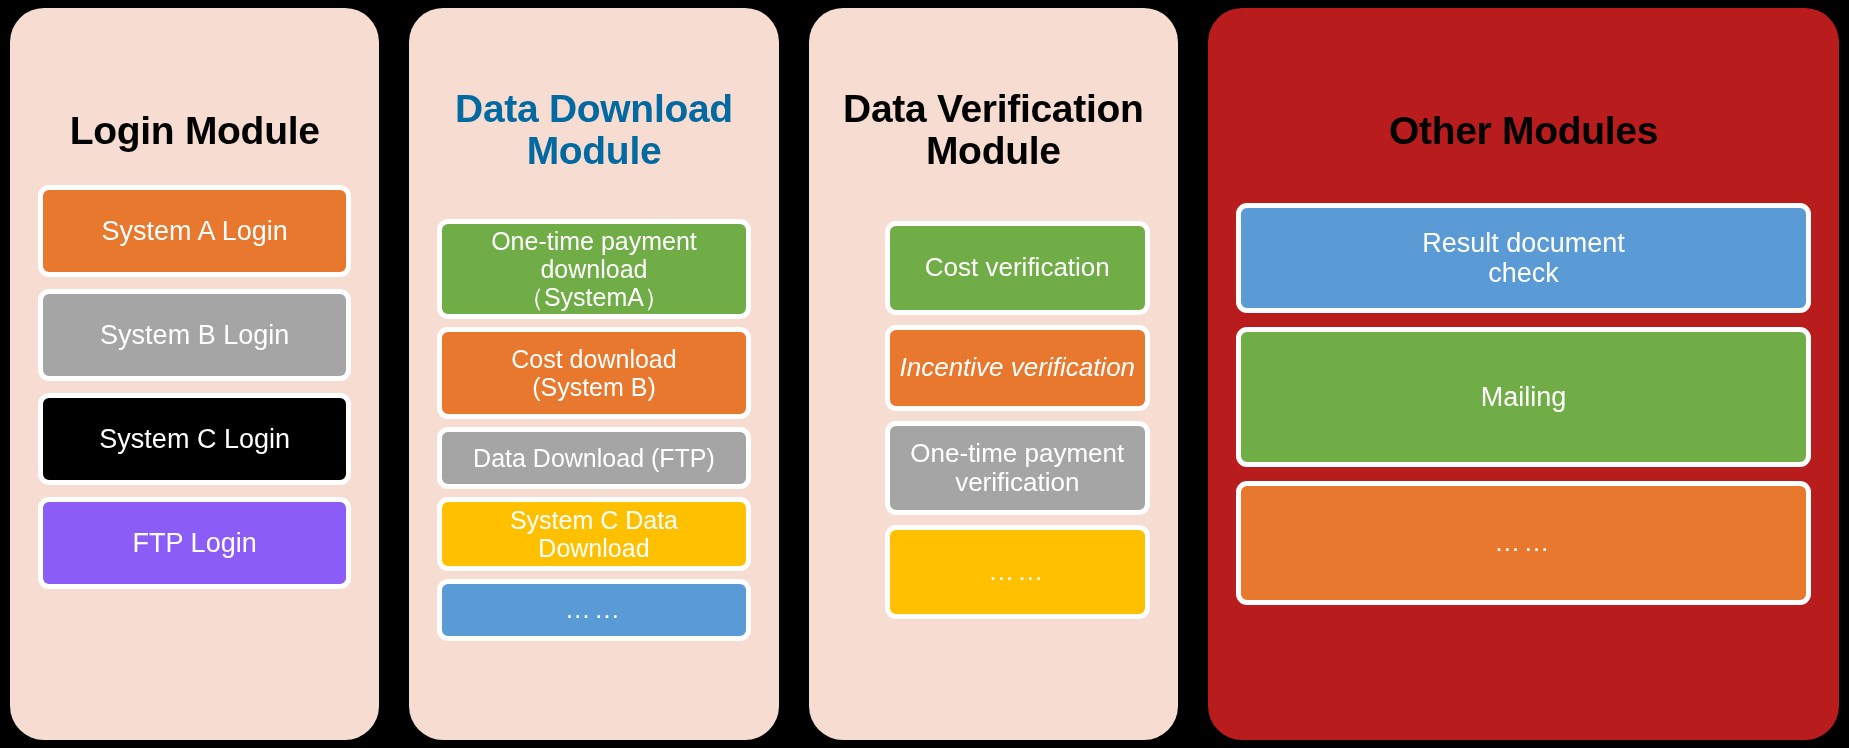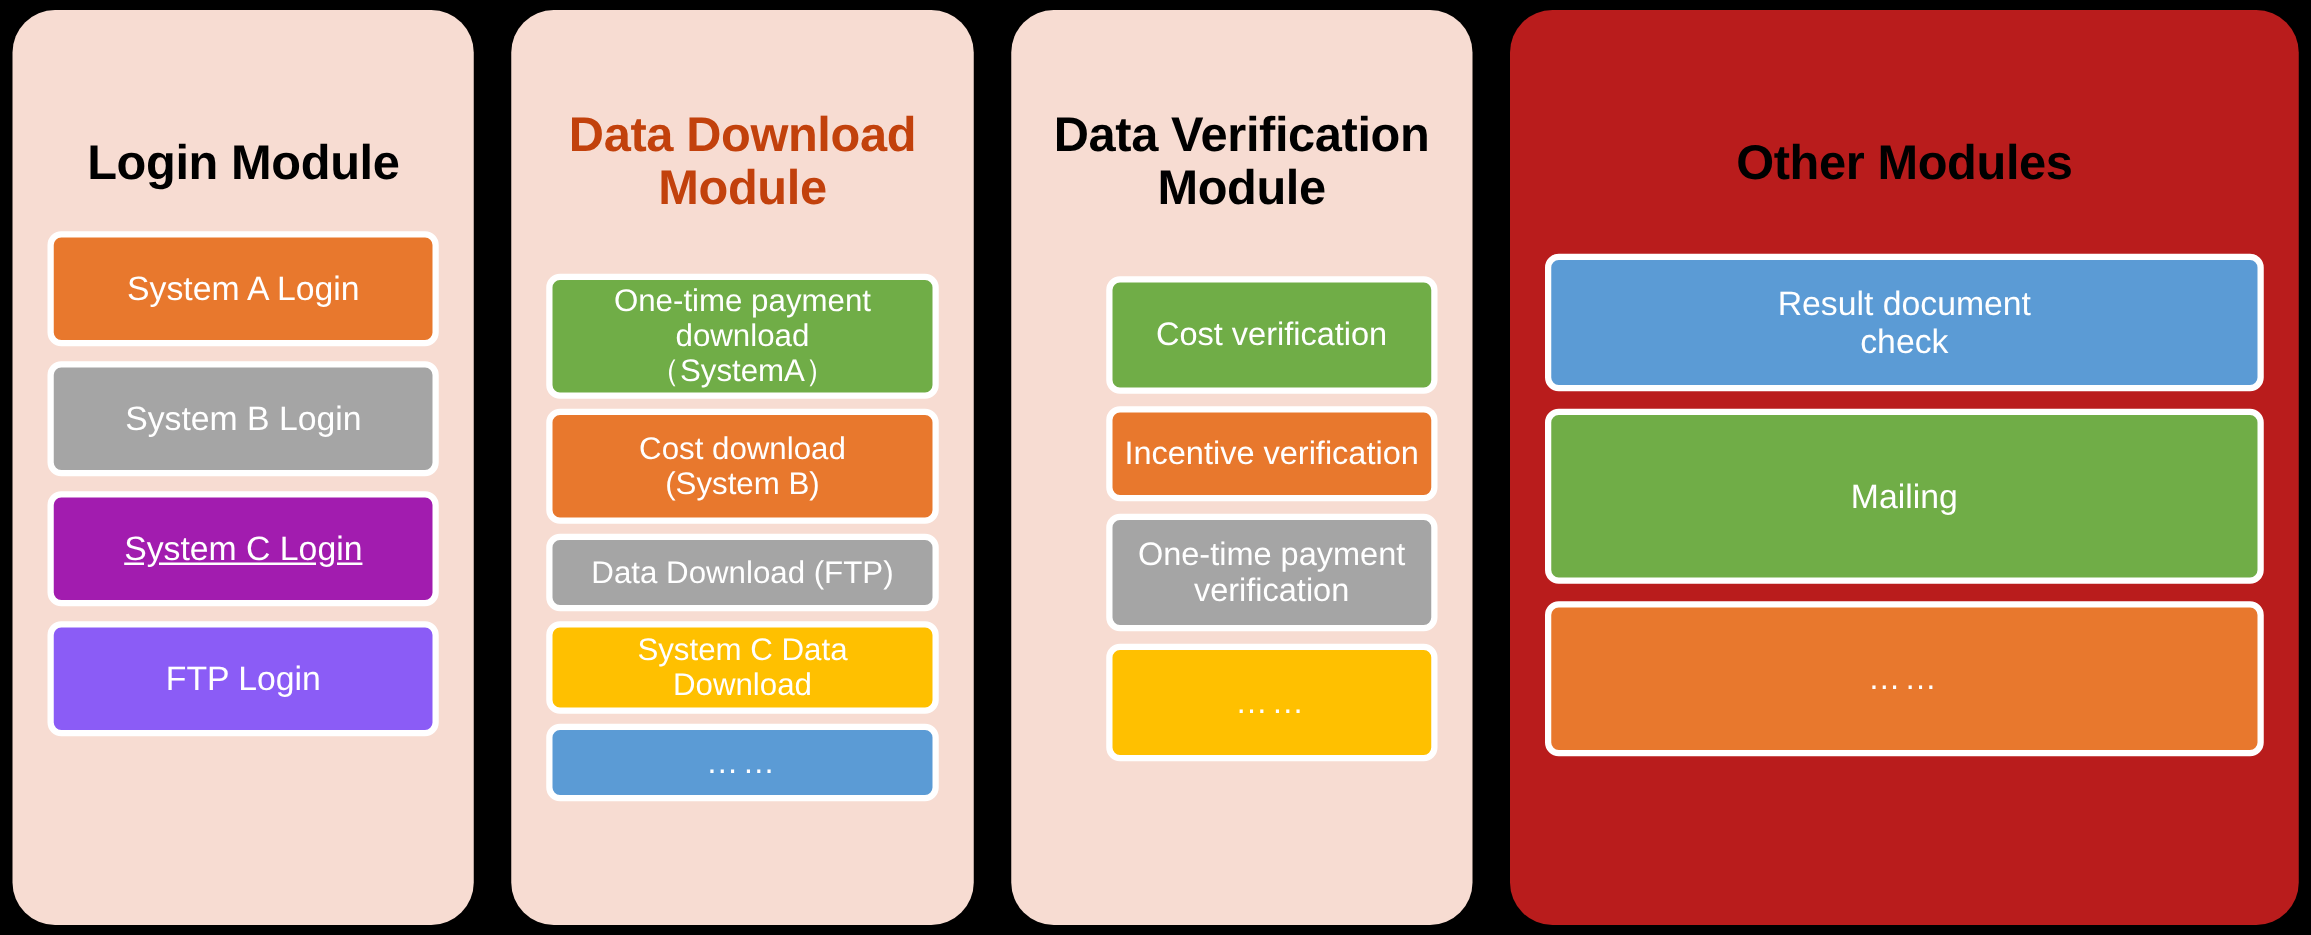--- a/index.html
+++ b/index.html
@@ -96,21 +96,21 @@
   .panel-1 .item-0 { height: 100px; }
   .panel-1 .item-1 { height: 92px; }
   .panel-1 .item-2 { height: 62px; }
   .panel-1 .item-3 { height: 74px; }
   .panel-1 .item-4 { height: 62px; }
 
   
   .panel-2 .items { gap: 10px; margin-top: 16px; }
   .panel-2 .item { font-size: 26px; margin-left: 48px; }
   .panel-2 .item-0 { height: 94px; }
-  .panel-2 .item-1 { height: 76px; }
+  .panel-2 .item-1 { height: 86px; font-style: italic; }
   .panel-2 .item-2 { height: 94px; }
   .panel-2 .item-3 { height: 94px; }
 
   
   .panel-3 .items { gap: 14px; margin-top: 18px; }
   .panel-3 .item { font-size: 27px; }
   .panel-3 .item-0 { height: 110px; }
   .panel-3 .item-1 { height: 140px; }
   .panel-3 .item-2 { height: 124px; }
 
@@ -127,31 +127,31 @@
 
   <section class="panel panel-0" style="background: rgb(247, 220, 210);">
     <h2 class="panel-title" style="color: rgb(0, 0, 0);">Login Module</h2>
     <div class="items">
       <div class="item item-0" style="background: rgb(232, 120, 45);">
         <span>System A Login</span>
       </div>
       <div class="item item-1" style="background: rgb(165, 165, 165);">
         <span>System B Login</span>
       </div>
-      <div class="item item-2" style="background: #a21caf; text-decoration: underline;">
+      <div class="item item-2" style="background: #000000;">
         <span>System C Login</span>
       </div>
       <div class="item item-3" style="background: #8b5cf6; text-align: center;">
         <span>FTP Login</span>
       </div>
     </div>
   </section>
 
   <section class="panel panel-1" style="background: rgb(247, 220, 210);">
-    <h2 class="panel-title" style="color: #c2410c;">Data Download
+    <h2 class="panel-title" style="color: #0369a1;">Data Download
 Module</h2>
     <div class="items">
       <div class="item item-0" style="background: rgb(112, 173, 71);">
         <span>One-time payment
 download
 （SystemA）</span>
       </div>
       <div class="item item-1" style="background: rgb(232, 120, 45);">
         <span>Cost download
 (System B)</span>

